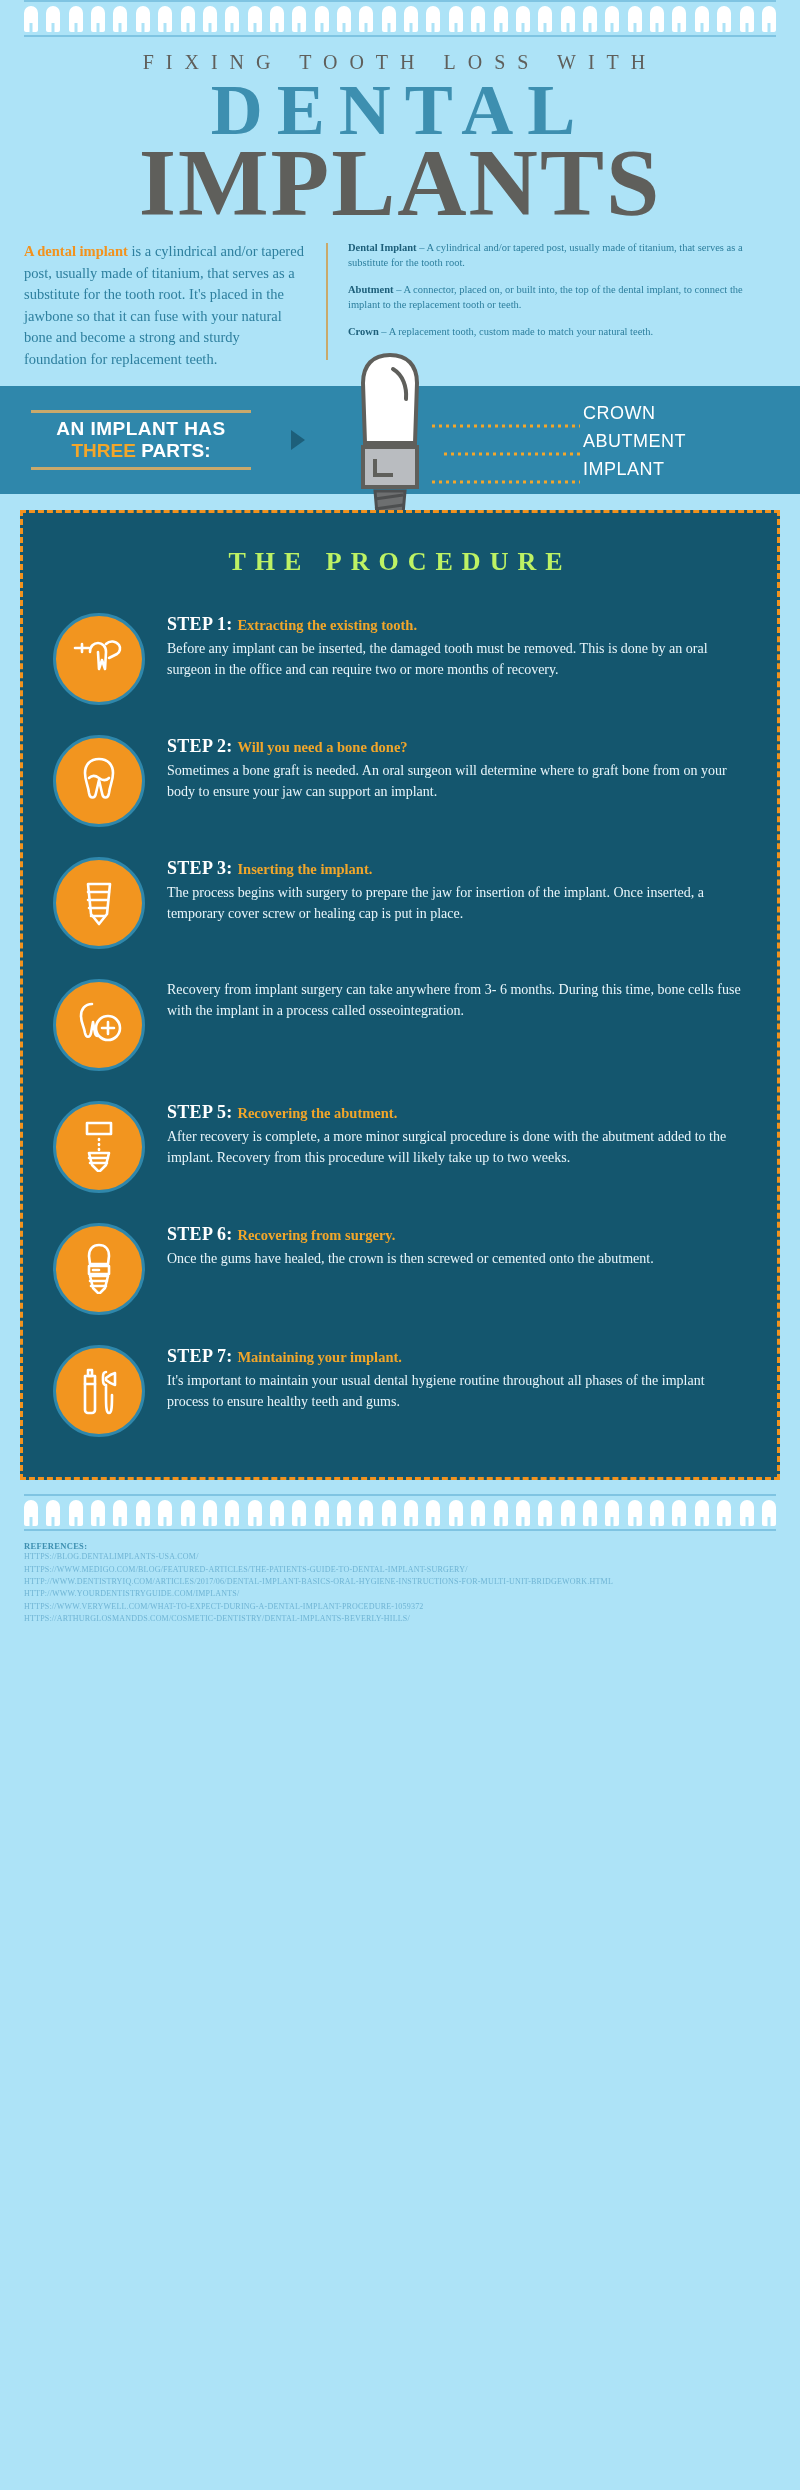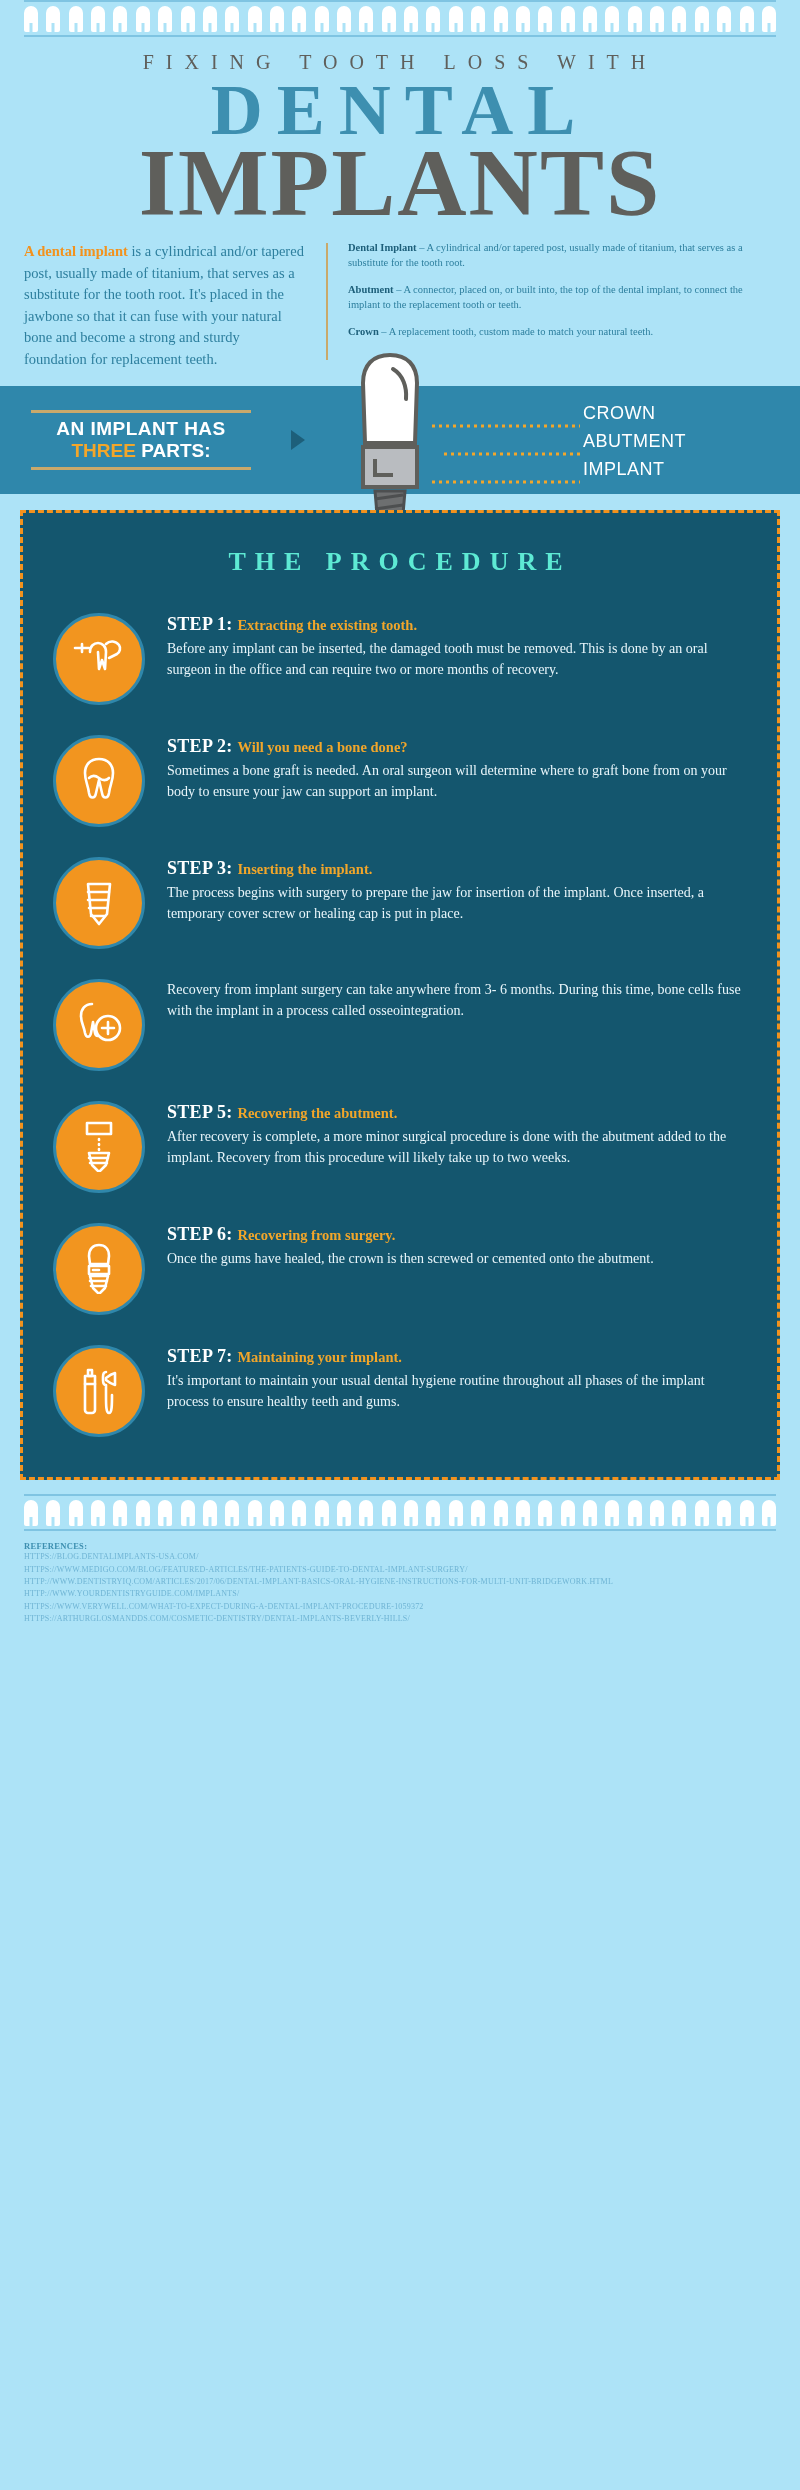--- a/index.html
+++ b/index.html
@@ -95,21 +95,21 @@
 
   
   .procedure {
     margin:16px 20px 0 20px;
     background:#14566e;
     border:3px dashed #f2921d;
     padding:34px 0 26px 0;
     position:relative;
   }
   .proc-title {
-    color:#5eead4; text-align:center;
+    color:#bef264; text-align:center;
     font-family:"Liberation Serif", serif; font-weight:700;
     font-size:26px; letter-spacing:9px; padding-bottom:20px;
   }
   .step {
     display:flex; align-items:flex-start;
     padding:14px 34px 14px 30px;
   }
   .step-badge {
     flex:0 0 auto; width:92px; height:92px; border-radius:50%;
     background:#f2951f; border:3px solid #2f87ab;

